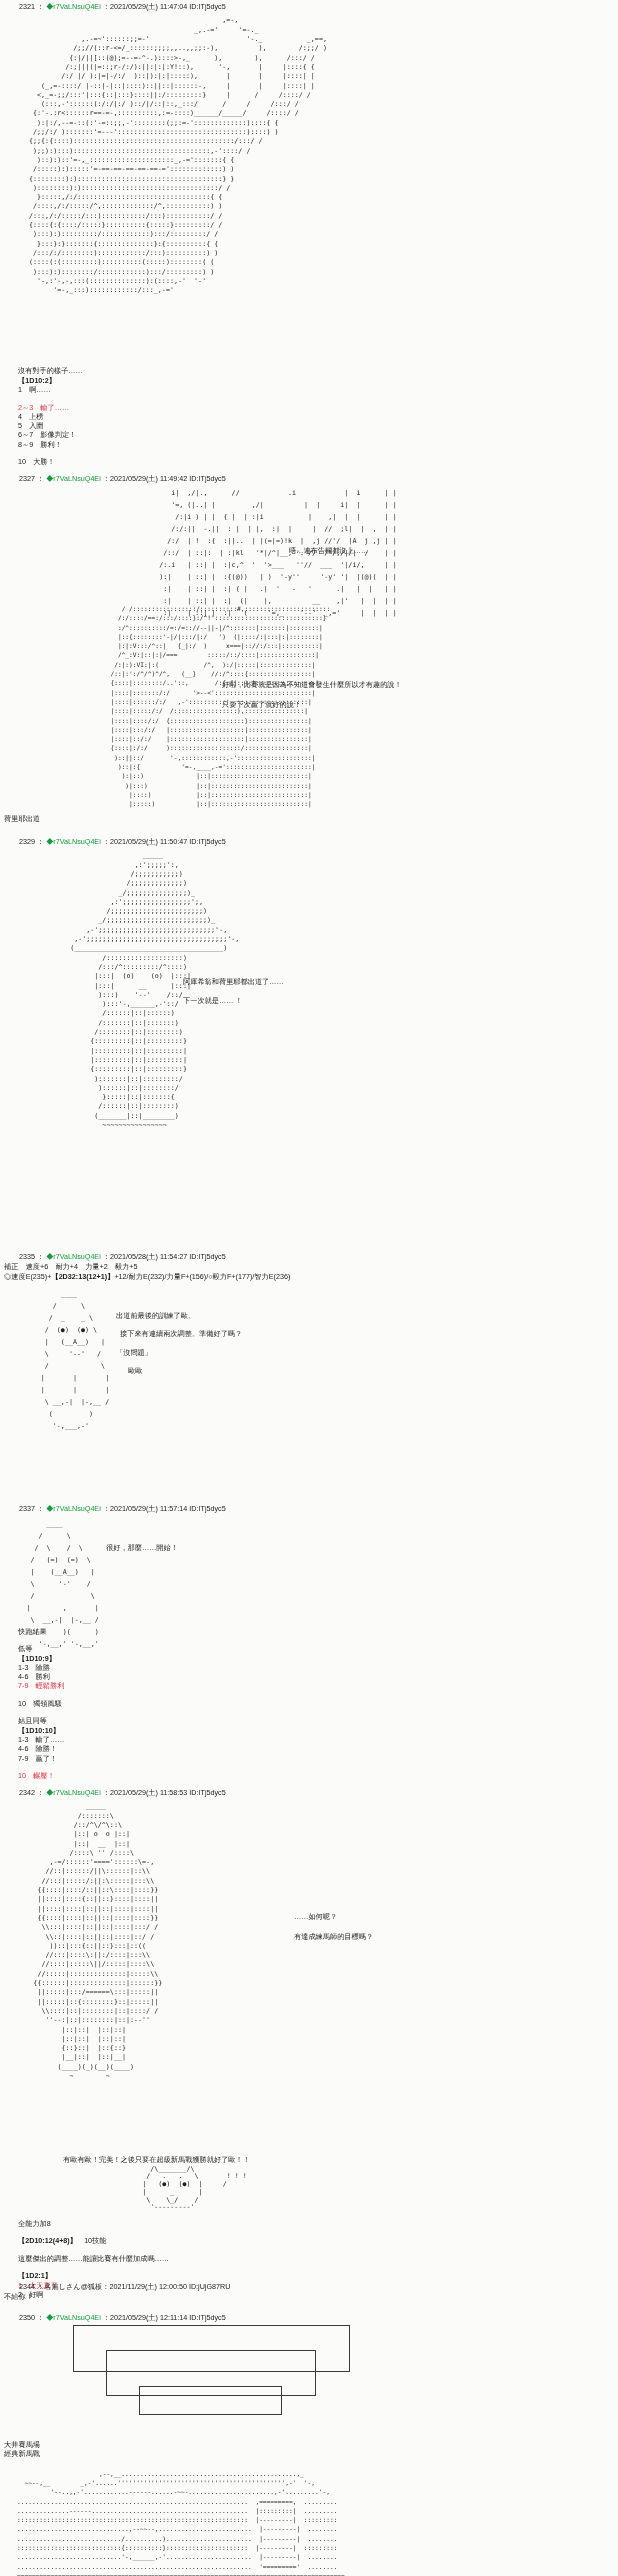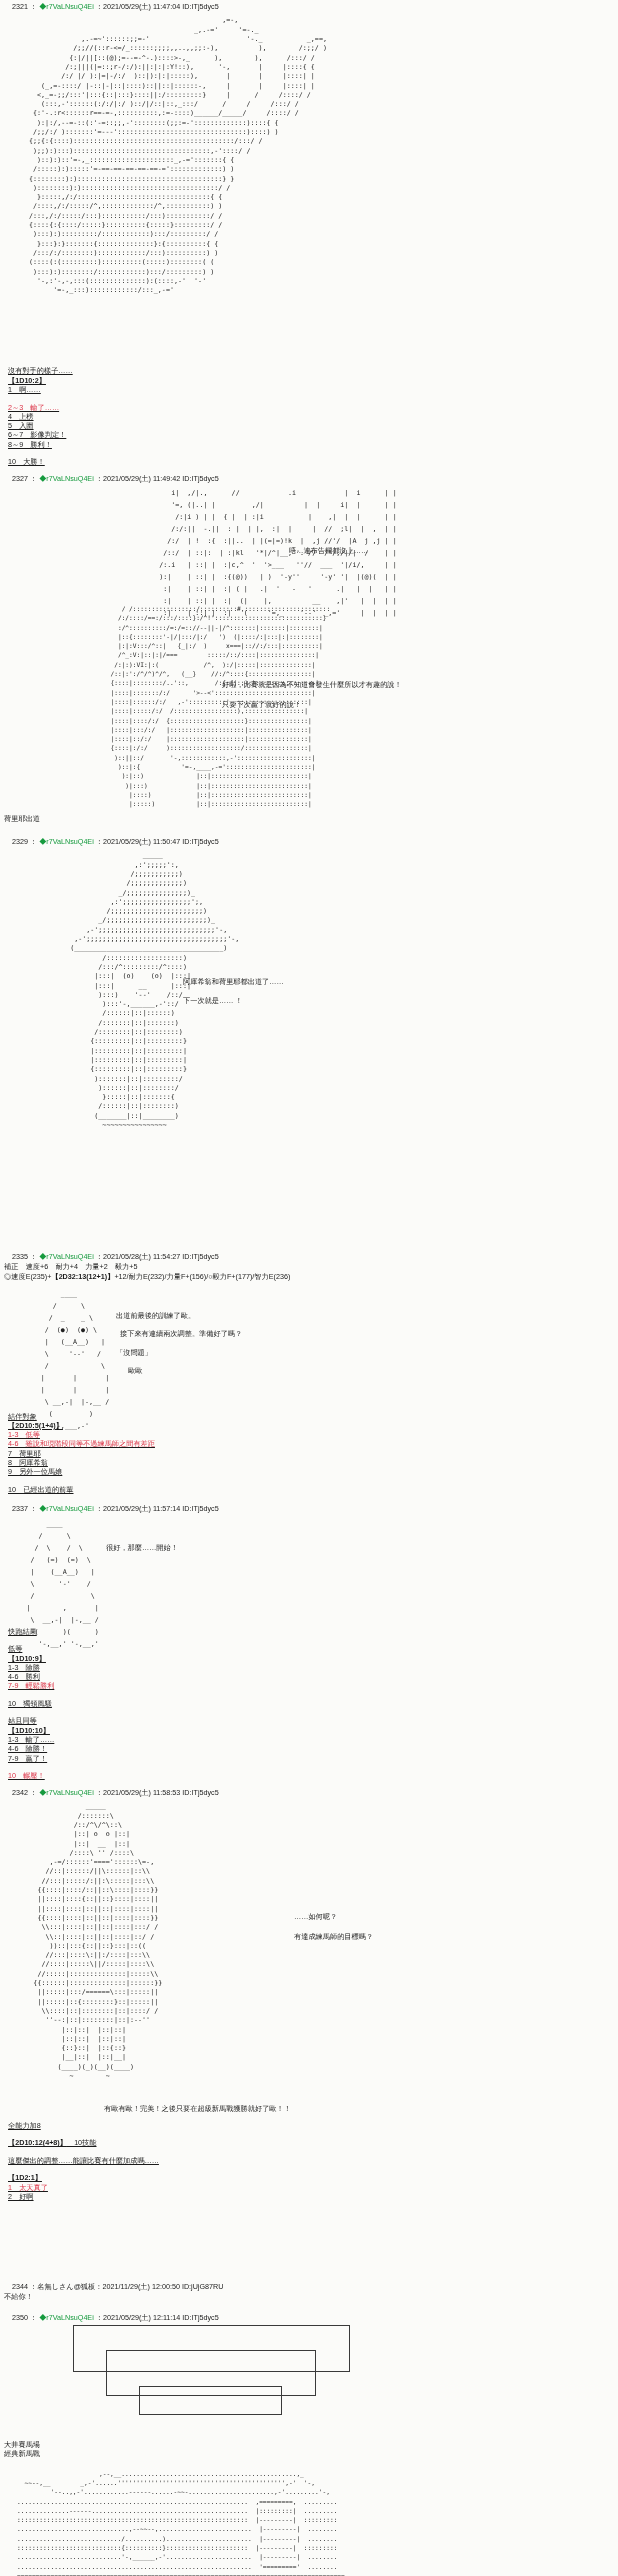--- a/index.html
+++ b/index.html
@@ -6,34 +6,34 @@
   html,body { margin:0; padding:0; }
   body {
     width:618px;
     background:#fbfbf9;
     color:#1b1b1b;
     font-family:"Liberation Sans", sans-serif;
     font-size:7.2px;
   }
   #page { position:relative; width:618px; height:2791px; overflow:hidden; background:#fbfbf9; }
   .post { position:absolute; left:0; width:618px; }
-  .hdr { padding-left:12px; height:10.3px; line-height:10.3px; white-space:nowrap; font-size:7.2px; }
+  .hdr { padding-left:19px; height:10.3px; line-height:10.3px; white-space:nowrap; font-size:7.2px; }
   .green { color:#169a3e; }
   .aawrap { position:relative; }
   pre.aa {
     margin:0;
     font-family:"DejaVu Sans Mono", monospace;
     color:#222;
   }
   .lh18  { font-size:6.2px; line-height:9.3px; }
   .lh18b { font-size:6.7px; line-height:9.3px; }
   .lh17  { font-size:6.7px; line-height:12px; }
   .lh15  { font-size:6.7px; line-height:7.7px; }
   .bubble { position:absolute; white-space:nowrap; line-height:9.3px; }
-  .blk { padding-left:8px;text-decoration:underline; }
+  .blk { padding-left:18px; }
   .blk .ln { height:9.3px; line-height:9.3px; white-space:nowrap; }
   .gap { height:8.2px; }
   .dice { font-weight:700; }
   .red { color:#dc3145; }
   .flow { padding-left:4.1px; line-height:9.3px; white-space:nowrap; }
   .boxes { position:relative; }
   .bx { position:absolute; border:0.5px solid #3a3a3a; background:transparent; }
 </style>
 </head>
 <body>
@@ -187,31 +187,20 @@
      |       |       |
      |       |       |
       \ __,-|  |-,__ /
        (         )
         '-,___,-'</pre>
       <div class="bubble" style="left:116px;top:23px">出道前最後的訓練了歐。</div>
       <div class="bubble" style="left:120px;top:41px">接下來有連續兩次調整。準備好了嗎？</div>
       <div class="bubble" style="left:116px;top:60px">「沒問題」</div>
       <div class="bubble" style="left:128px;top:78px">歐歐</div>
     </div>
-    <div class="blk" style="margin-top:18.5px">
-      <div class="ln">結伴對象</div>
-      <div class="ln dice">【2D10:5(1+4)】</div>
-      <div class="ln red">1-3　低等</div>
-      <div class="ln red">4-6　雖說和現階段同等不過練馬師之間有差距</div>
-      <div class="ln">7　荷里耶</div>
-      <div class="ln">8　阿庫希翁</div>
-      <div class="ln">9　另外一位馬娘</div>
-      <div class="gap"></div>
-      <div class="ln">10　已經出道的前輩</div>
-    </div>
   </section>
 
   <section class="post" style="top:1504px">
     <div class="hdr"><span>2337 ： </span><span class="green">◆r7VaLNsuQ4Ei</span><span> ：2021/05/29(土) 11:57:14 ID:ITj5dyc5</span></div>
     <div class="aawrap" style="margin-top:4.1px;height:96px;padding-left:10.3px">
       <pre class="aa lh17">         ____
        /      \
       /  \    /  \
      /   (=)  (=)  \
      |    (__A__)   |
@@ -273,21 +262,29 @@
           ''--:|::|::::::::|::|:--''
               |::|::|  |::|::|
               |::|::|  |::|::|
               {::}::|  |::{::}
               |__|::|  |::|__|
              (____)(_)(__)(____)
                 ~        ~</pre>
       <div class="bubble" style="left:294px;top:110px">……如何呢？</div>
       <div class="bubble" style="left:294px;top:130px">有達成練馬師的目標嗎？</div>
     </div>
-    <div class="flow" style="margin-top:24px;padding-left:104px">有歐有歐！完美！之後只要在超級新馬戰獲勝就好了歐！！</div>
+    <div class="flow" style="margin-top:75px;padding-left:63px">有歐有歐！完美！之後只要在超級新馬戰獲勝就好了歐！！</div>
+    <div class="aawrap" style="margin-top:1px;height:46px;padding-left:118px">
+      <pre class="aa lh15">        /\_______/\
+       /   .   .   \       ! ! !
+      |   (●)  (●)  |     /
+      |      _      |
+       \    \_/    /
+        '---------'</pre>
+    </div>
     <div class="blk" style="margin-top:7.2px">
       <div class="ln">全能力加8</div>
       <div class="gap"></div>
       <div class="ln"><span class="dice" ind="posts.5.dice1">【2D10:12(4+8)】</span><span>　10技能</span></div>
       <div class="gap"></div>
       <div class="ln">這麼傑出的調整……能讓比賽有什麼加成嗎……</div>
       <div class="gap"></div>
       <div class="ln dice">【1D2:1】</div>
       <div class="ln red">1　太天真了</div>
       <div class="ln">2　好啊</div>

